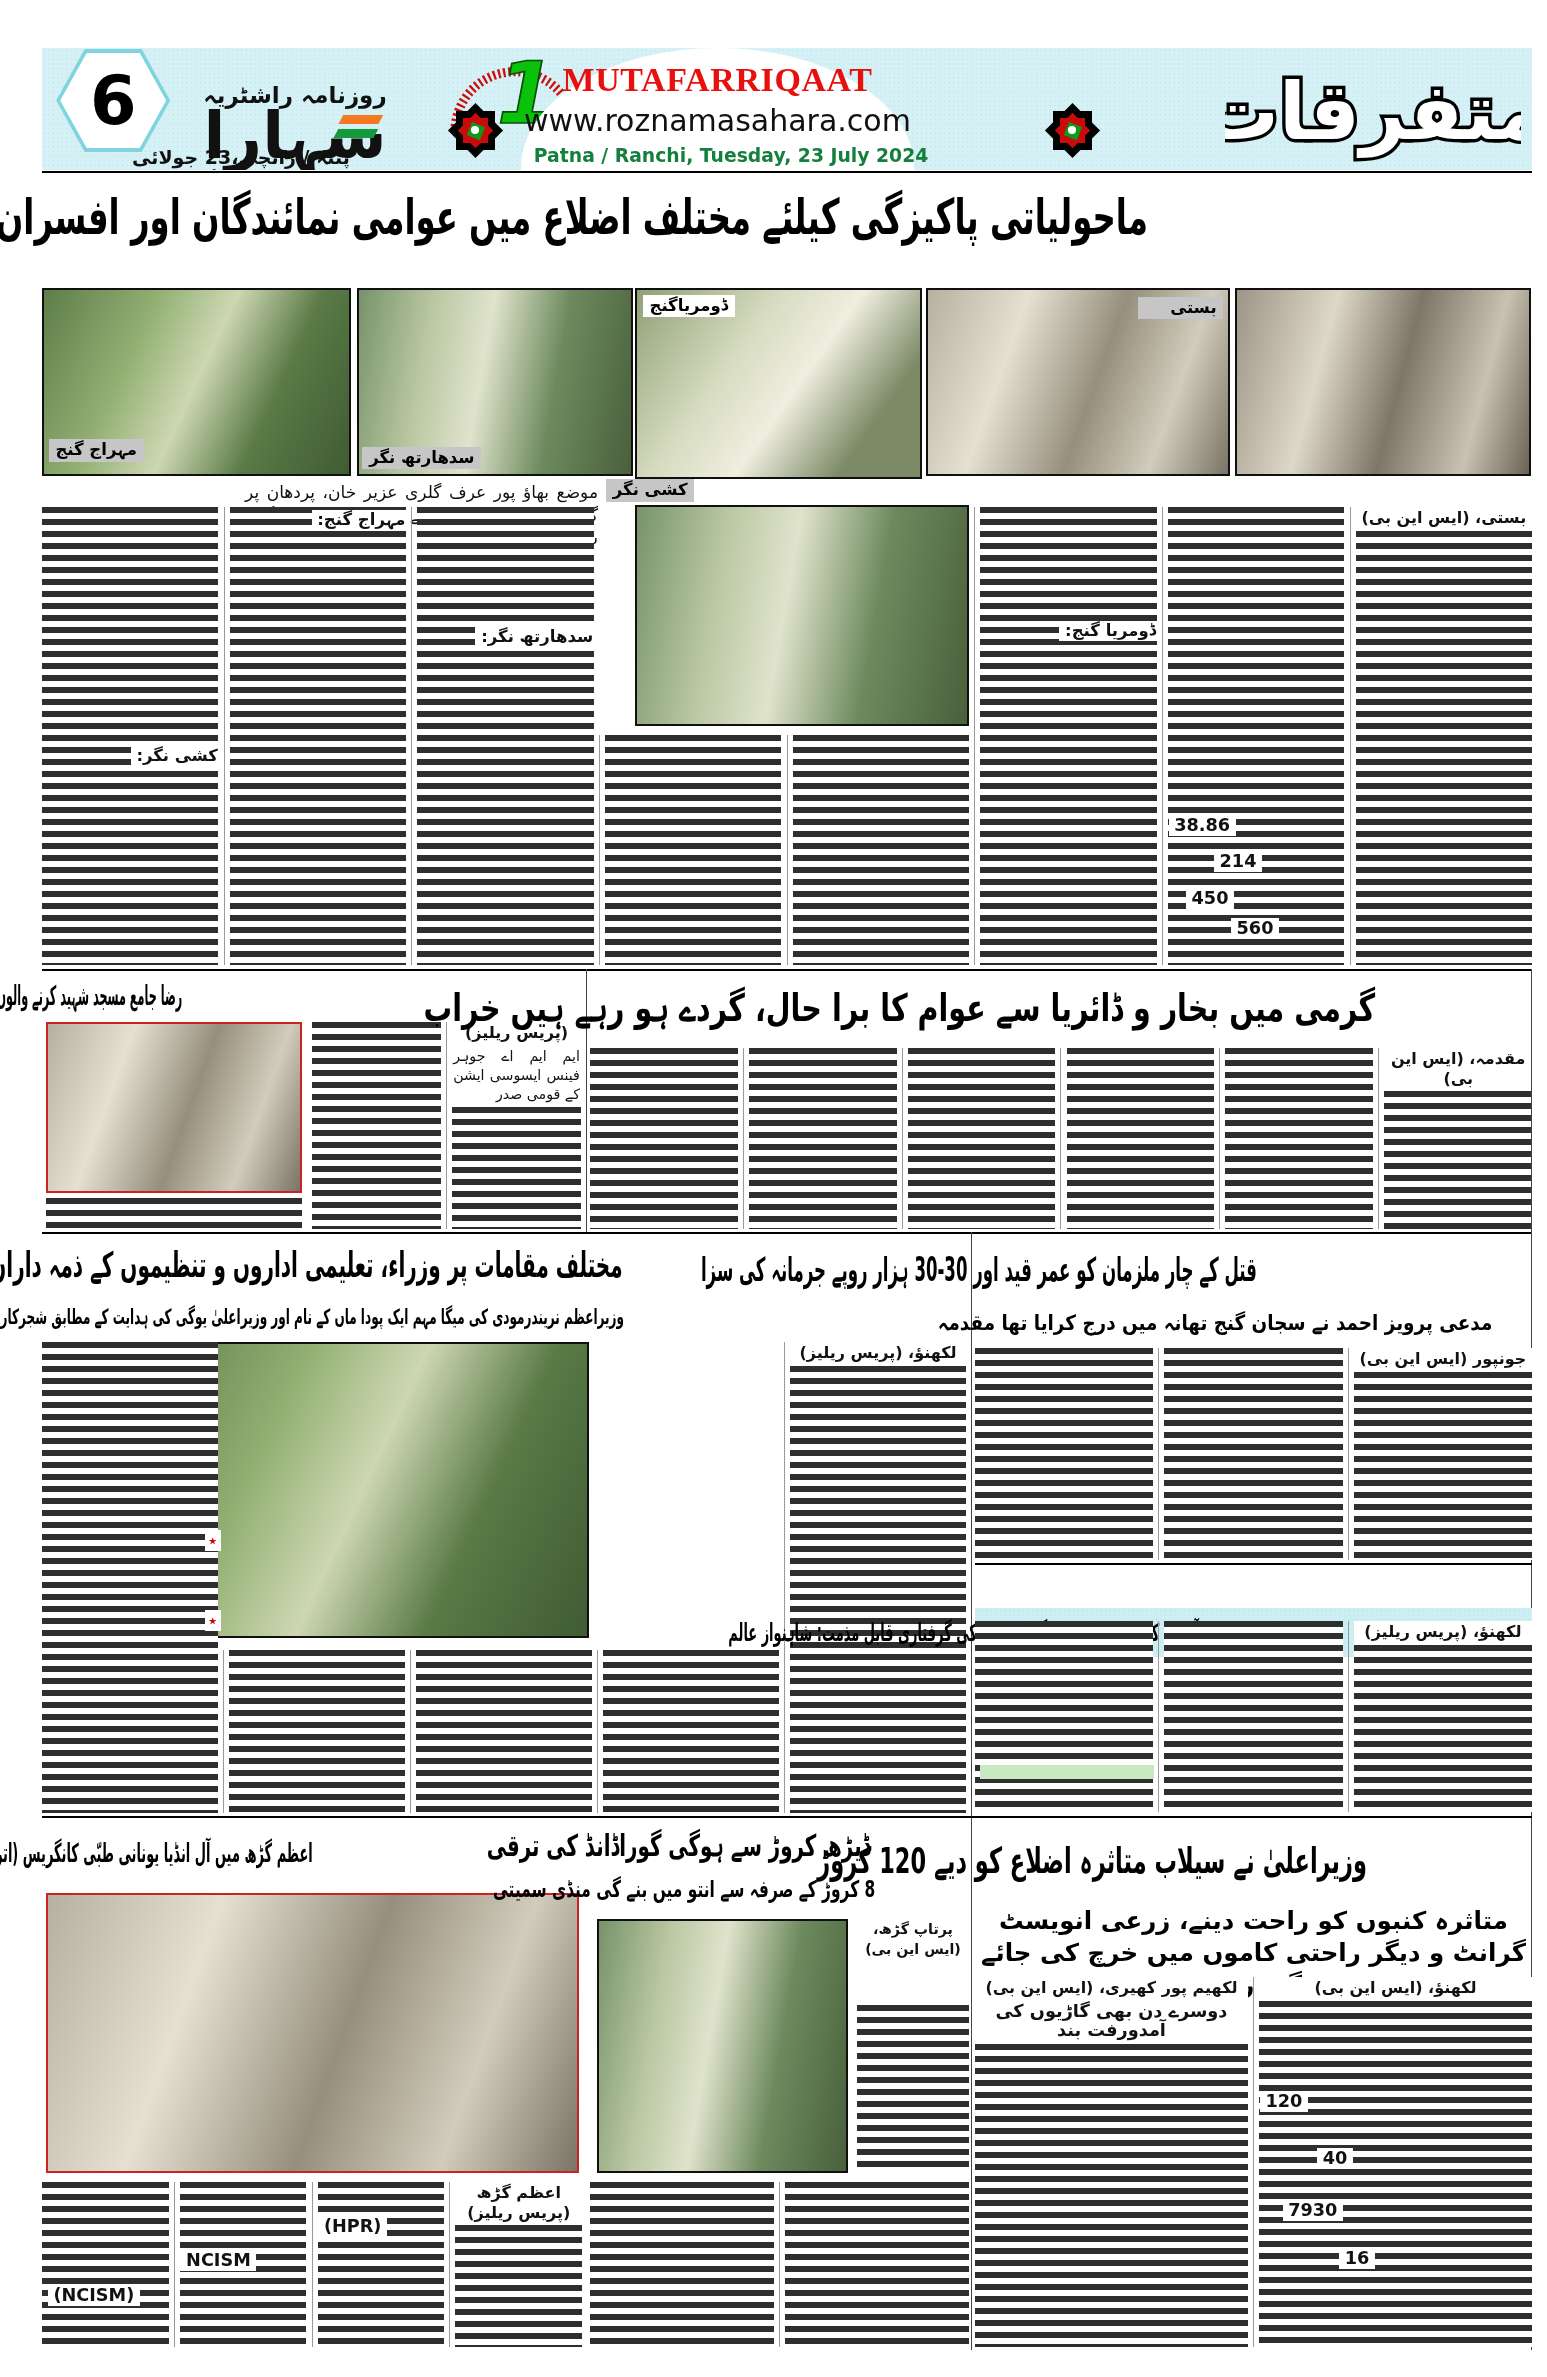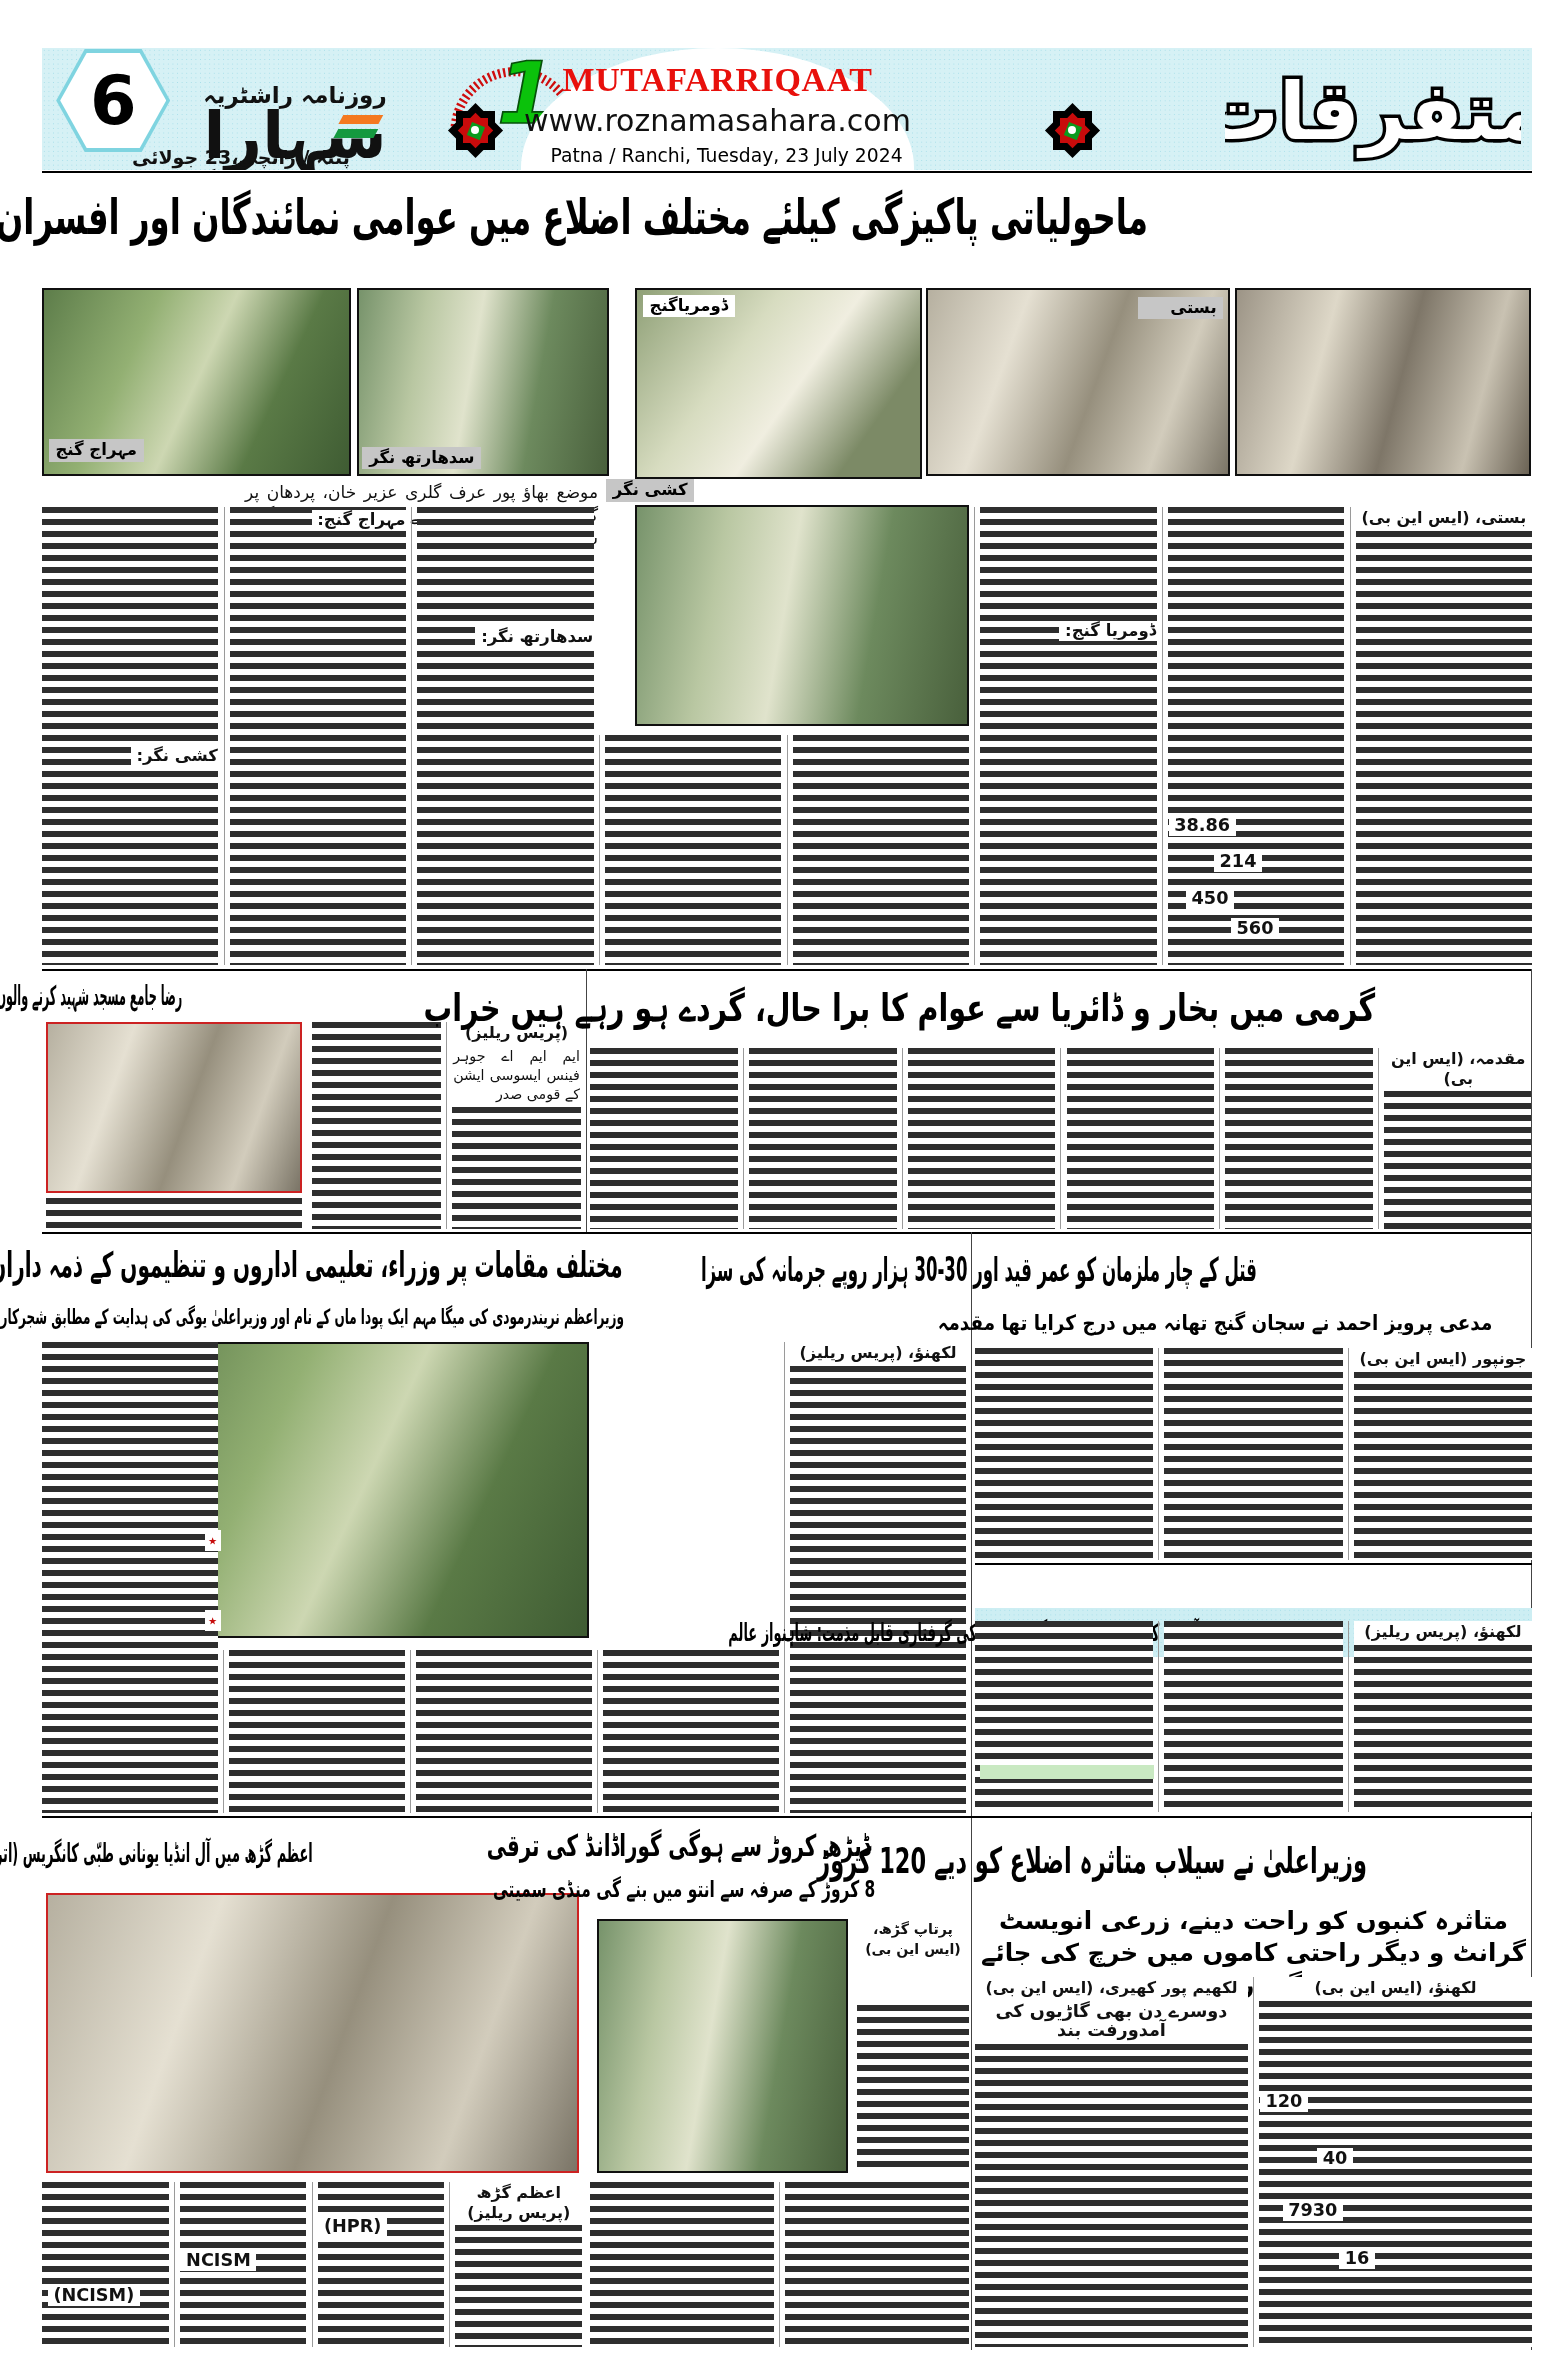--- a/index.html
+++ b/index.html
@@ -24,21 +24,21 @@
             font-size:23px;font-weight:bold;line-height:24px;}
   .mast-word{position:absolute;left:129px;top:55px;width:248px;text-align:center;direction:rtl;
              font-size:64px;font-weight:bold;line-height:67px;letter-spacing:-1.1px;}
   .stripe{position:absolute;width:40px;height:8.5px;transform:skewX(-28deg);}
   .edition{position:absolute;left:34px;top:98px;width:330px;text-align:center;direction:rtl;
            font-size:19px;font-weight:bold;}
   .dome{position:absolute;left:479px;top:0;width:393px;height:239px;background:#fff;border-radius:50%;}
   .dome .t1{position:absolute;left:0;top:12.5px;width:100%;text-align:center;color:#e8100c;
             font-family:"Liberation Serif","DejaVu Serif",serif;font-weight:bold;font-size:34px;letter-spacing:0.6px;}
   .dome .t2{position:absolute;left:0;top:55px;width:100%;text-align:center;font-size:30px;color:#111;}
-  .dome .t3{position:absolute;left:0;top:95px;width:100%;text-align:right;font-size:20px;font-weight:normal;color:#000000;}
+  .dome .t3{position:absolute;left:0;top:95px;width:100%;text-align:right;font-size:20px;font-weight:bold;color:#15803d;}
   .star{position:absolute;width:55px;height:55px;}
   .star div{position:absolute;}
   .sq{left:8px;top:8px;width:39px;height:39px;}
   .sqA{background:#000;}
   .sqB{background:#000;transform:rotate(45deg);}
   .sqC{left:15px;top:15px;width:25px;height:25px;background:#c90b0b;}
   .sqD{left:15px;top:15px;width:25px;height:25px;background:#c90b0b;transform:rotate(45deg);}
   .sqE{left:20.5px;top:20.5px;width:13.7px;height:13.7px;background:#0b9a1e;transform:rotate(22deg);}
   .sqF{left:23.4px;top:23.4px;width:8px;height:8px;background:#fff;border-radius:50%;}
   
@@ -131,21 +131,21 @@
 
   <div class="hrule" style="left:42px;top:171px;width:1490px;height:2.3px;"></div>
 
   <div class="head" style="left:42px;top:181px;width:1490px;height:73px;font-size:49px;line-height:73px;">
     <span class="fit" style="transform: scaleX(0.659607); transform-origin: center center;">ماحولیاتی پاکیزگی کیلئے مختلف اضلاع میں عوامی نمائندگان اور افسران کے ہاتھوں شجرکاری</span>
   </div>
 
   <div class="photo ph-a" style="left:42px;top:288px;width:309px;height:188px;">
     <span class="cap cap-gray" style="left:4.6px;bottom:12.5px;">مہراج گنج</span>
   </div>
-  <div class="photo ph-b" style="left:357px;top:288px;width:252px;height:188px;">
+  <div class="photo ph-b" style="left:357px;top:288px;width:276px;height:188px;">
     <span class="cap cap-gray" style="left:3.4px;bottom:4.6px;">سدھارتھ نگر</span>
   </div>
   <div class="photo ph-d" style="left:635px;top:288px;width:287px;height:191px;">
     <span class="cap cap-white" style="left:5.7px;top:4.6px;">ڈومریاگنج</span>
   </div>
   <div class="photo ph-c" style="left:926px;top:288px;width:304px;height:188px;">
     <span class="cap cap-gray" style="right:4.6px;top:6.8px;padding-left:32px;">بستی</span>
   </div>
   <div class="photo ph-e" style="left:1235px;top:288px;width:296px;height:188px;"></div>
 

